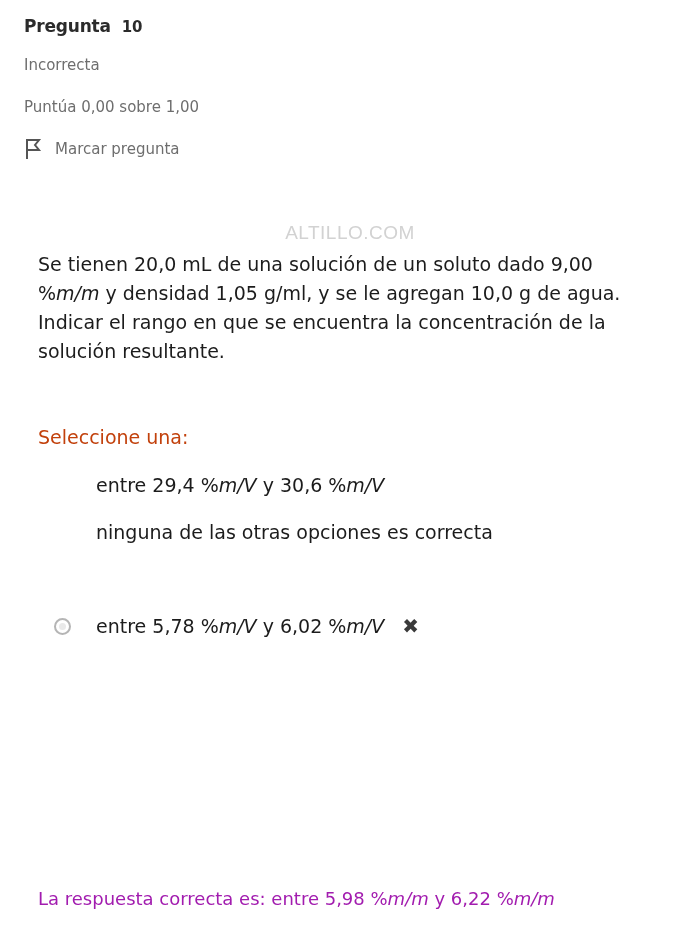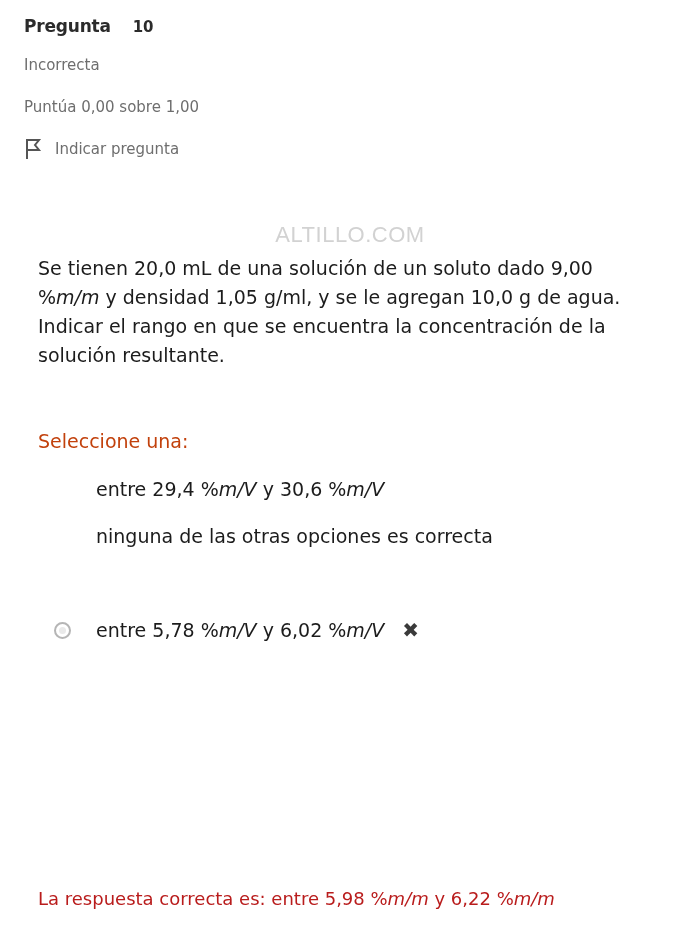--- a/index.html
+++ b/index.html
@@ -26,21 +26,21 @@
 
   
   .q-header {
     font-size: 19px;
     font-weight: bold;
     letter-spacing: -0.2px;
     color: #2b2b2b;
     margin: 0 0 20px 0;
     display: flex;
     align-items: baseline;
-    gap: 22px;
+    gap: 11px;
   }
   .q-header .q-label {
     font-size: 17px;
   }
   .q-header .q-number {
     font-size: 15px;
     text-align: right;
   }
 
   .q-state {
@@ -66,21 +66,21 @@
     display: block;
   }
   .q-flag .flag-label {
     font-size: 15px;
     color: #6e6e6e;
   }
 
   
   .watermark {
     text-align: center;
-    font-size: 22px;
+    font-size: 19px;
     color: #d2d2d2;
     letter-spacing: 0.5px;
     margin: 62px 0 6px 0;
     font-family: "Liberation Sans", sans-serif;
     user-select: none;
   }
 
   
   .q-text {
     font-size: 19px;
@@ -158,21 +158,21 @@
     color: #3a3a3a;
     line-height: 1;
   }
 
   
   .feedback {
     position: absolute;
     left: 38px;
     top: 888px;
     font-size: 18px;
-    color: #b91c1c;
+    color: #a21caf;
   }
   .feedback i {
     font-style: italic;
   }
 </style>
 </head>
 <body>
 
 <div class="page">
 
@@ -185,21 +185,21 @@
 
   <div class="q-grade">Puntúa 0,00 sobre 1,00</div>
 
   <div class="q-flag">
     <span class="flag-icon">
       <svg width="20" height="22" viewBox="0 0 20 22" xmlns="http://www.w3.org/2000/svg">
         <path d="M3 1 L3 21" stroke="#555" stroke-width="2" fill="none"></path>
         <path d="M3 2 L15 2 L11 7 L15 12 L3 12 Z" fill="none" stroke="#555" stroke-width="2"></path>
       </svg>
     </span>
-    <span class="flag-label">Indicar pregunta</span>
+    <span class="flag-label">Marcar pregunta</span>
   </div>
 
   <div class="watermark">ALTILLO.COM</div>
 
   <div class="q-text">
     <span>Se tienen 20,0 mL de una solución de un soluto dado 9,00 %</span><i>m/m</i><span> y densidad 1,05 g/ml, y se le agregan 10,0 g de agua. Indicar el rango en que se encuentra la concentración de la solución resultante.</span>
   </div>
 
   <div class="select-one">Seleccione una:</div>
 

